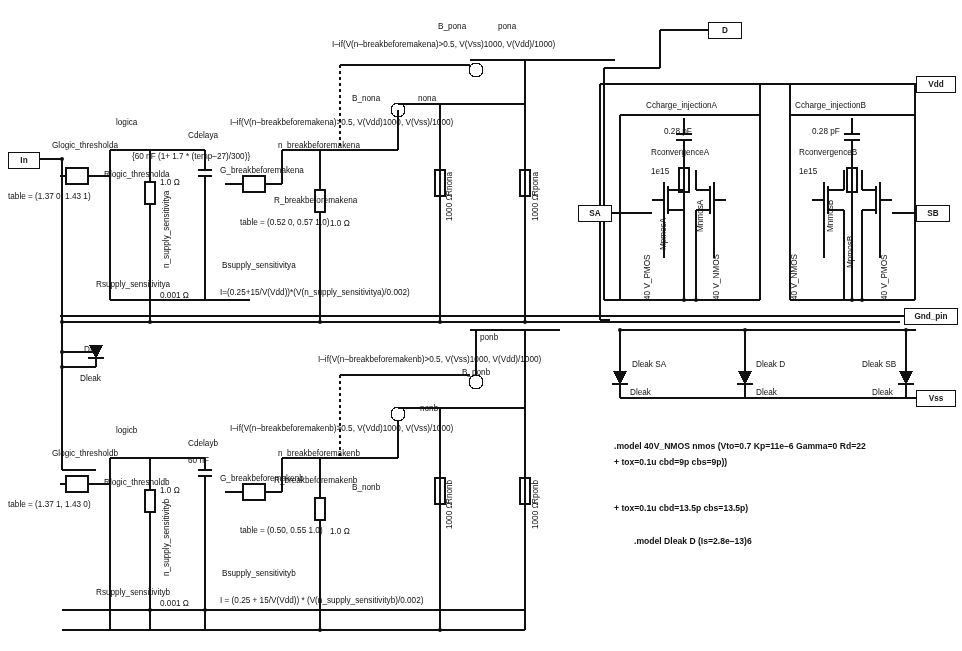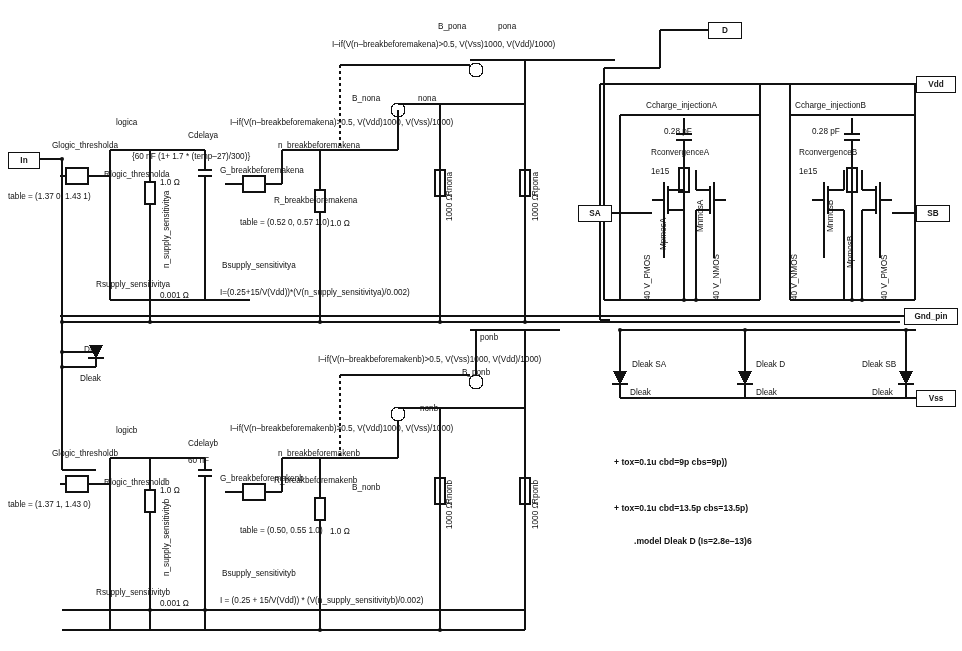--- a/index.html
+++ b/index.html
@@ -337,20 +337,21 @@
 <div class="lbl" style="left:632px;top:360px;">Dleak SA</div>
 <div class="lbl" style="left:630px;top:388px;">Dleak</div>
 <div class="lbl" style="left:756px;top:360px;">Dleak D</div>
 <div class="lbl" style="left:756px;top:388px;">Dleak</div>
 <div class="lbl" style="left:862px;top:360px;">Dleak SB</div>
 <div class="lbl" style="left:872px;top:388px;">Dleak</div>
 
 <div class="lbl" style="left:84px;top:345px;">DIn</div>
 <div class="lbl" style="left:80px;top:374px;">Dleak</div>
 
+<div class="model" style="left:614px;top:440px;">.model 40V_NMOS nmos (Vto=0.7 Kp=11e–6 Gamma=0 Rd=22</div>
 <div class="model" style="left:614px;top:456px;">+ tox=0.1u cbd=9p cbs=9p))</div>
 <div class="model" style="left:614px;top:502px;">+ tox=0.1u cbd=13.5p cbs=13.5p)</div>
 <div class="model" style="left:634px;top:535px;">.model Dleak D (Is=2.8e–13)6</div>
 
 <div class="dot" style="left:60px;top:157px;"></div>
 <div class="dot" style="left:60px;top:320px;"></div>
 <div class="dot" style="left:60px;top:350px;"></div>
 <div class="dot" style="left:60px;top:365px;"></div>
 <div class="dot" style="left:148px;top:320px;"></div>
 <div class="dot" style="left:318px;top:320px;"></div>

